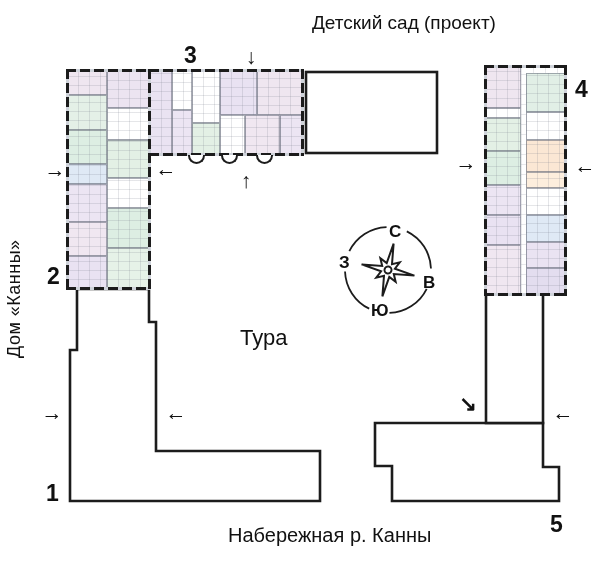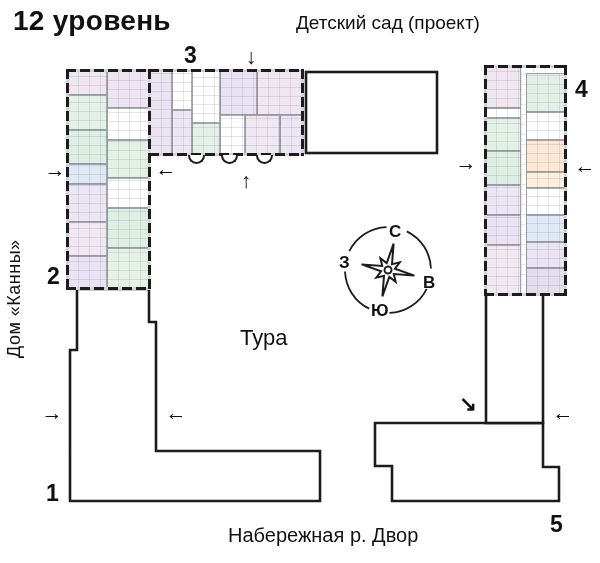--- a/index.html
+++ b/index.html
@@ -35,21 +35,21 @@
   .edge.right{top:-1px;bottom:-1px;right:-1px;width:3px;
     background:repeating-linear-gradient(180deg,#1c1c1c 0 10px,#cfd3da 10px 14px);}
 
   .bay{position:absolute;width:13px;height:7px;background:#fff;border:2px solid #1c1c1c;
     border-top:none;border-radius:0 0 9px 9px;z-index:5;}
   .bay-1{left:188px;top:155px;} .bay-2{left:221px;top:155px;} .bay-3{left:256px;top:155px;}
 
   
   .lbl{position:absolute;z-index:6;white-space:nowrap;}
   .title{left:13px;top:5px;font-size:28px;font-weight:700;letter-spacing:.3px;}
-  .kindergarten{left:296px;top:12px;font-size:19px;}
+  .kindergarten{left:312px;top:12px;font-size:19px;}
   .yard{left:240px;top:325px;font-size:22px;}
   .embankment{left:228px;top:524px;font-size:20px;}
   .house-side{
     left:4px;top:228px;height:130px;font-size:18px;
     writing-mode:vertical-rl;transform:rotate(180deg);letter-spacing:.5px;
   }
   .bnum{position:absolute;z-index:6;font-size:23px;font-weight:700;}
   .bnum-1{left:46px;top:480px;} .bnum-2{left:47px;top:263px;} .bnum-3{left:184px;top:42px;}
   .bnum-4{left:575px;top:76px;} .bnum-5{left:550px;top:511px;}
 
@@ -147,24 +147,23 @@
       <circle r="43" fill="none" stroke="#1c1c1c" stroke-width="1.8" pathLength="360" stroke-dasharray="62 28" stroke-dashoffset="-14"></circle>
       <polygon fill="#ffffff" stroke="#1c1c1c" stroke-width="2" stroke-linejoin="miter" points="0,-27 2.7,-6.5 9.9,-9.9 6.5,-2.7 27,0 6.5,2.7 9.9,9.9 2.7,6.5 0,27 -2.7,6.5 -9.9,9.9 -6.5,2.7 -27,0 -6.5,-2.7 -9.9,-9.9 -2.7,-6.5"></polygon>
       <circle r="3.5" fill="#ffffff" stroke="#1c1c1c" stroke-width="2"></circle>
     </g>
   </svg>
   <div class="cletter c-n">С</div>
   <div class="cletter c-e">В</div>
   <div class="cletter c-s">Ю</div>
   <div class="cletter c-w">З</div>
 
-  <div class="lbl title">12 уровень</div>
   <div class="lbl kindergarten">Детский сад (проект)</div>
   <div class="lbl yard">Тура</div>
-  <div class="lbl embankment">Набережная р. Двор</div>
+  <div class="lbl embankment">Набережная р. Канны</div>
   <div class="lbl house-side">Дом «Канны»</div>
 
   <div class="bnum bnum-1">1</div>
   <div class="bnum bnum-2">2</div>
   <div class="bnum bnum-3">3</div>
   <div class="bnum bnum-4">4</div>
   <div class="bnum bnum-5">5</div>
 
   <div id="arrows">
       <span class="arrow" style="left: 251px; top: 57px;">↓</span>

